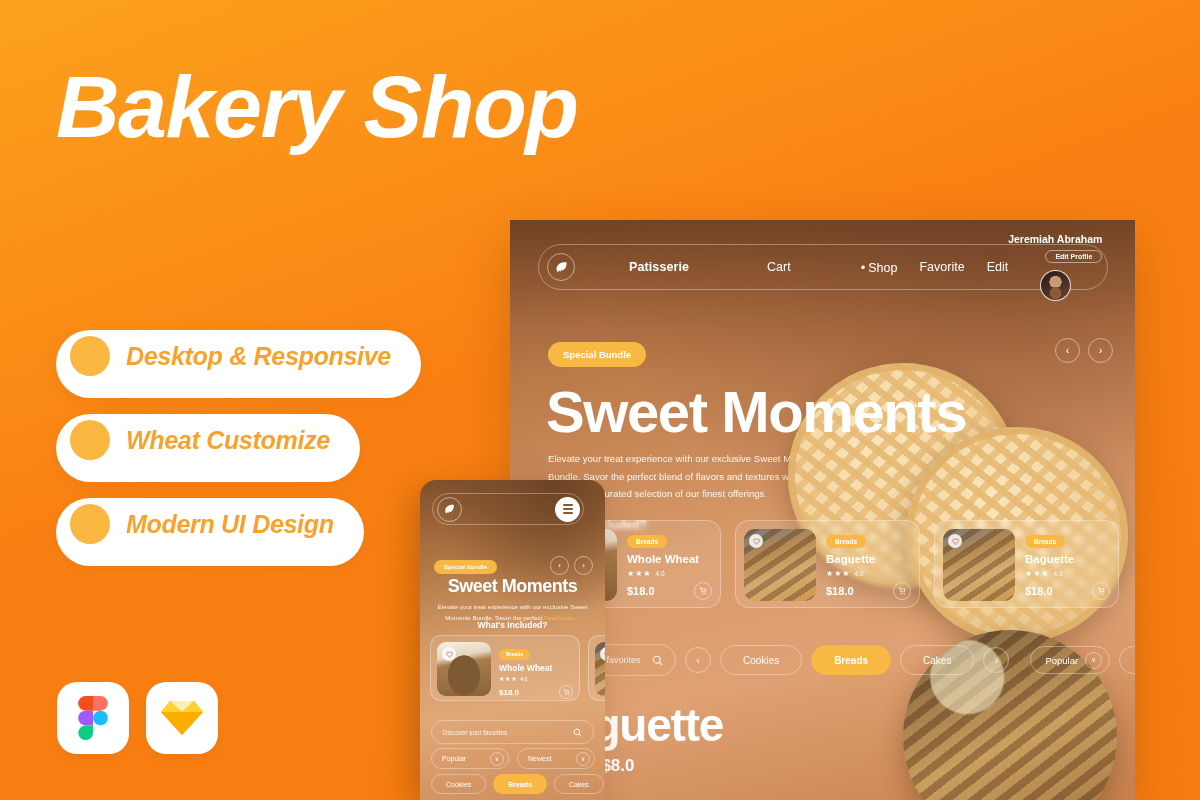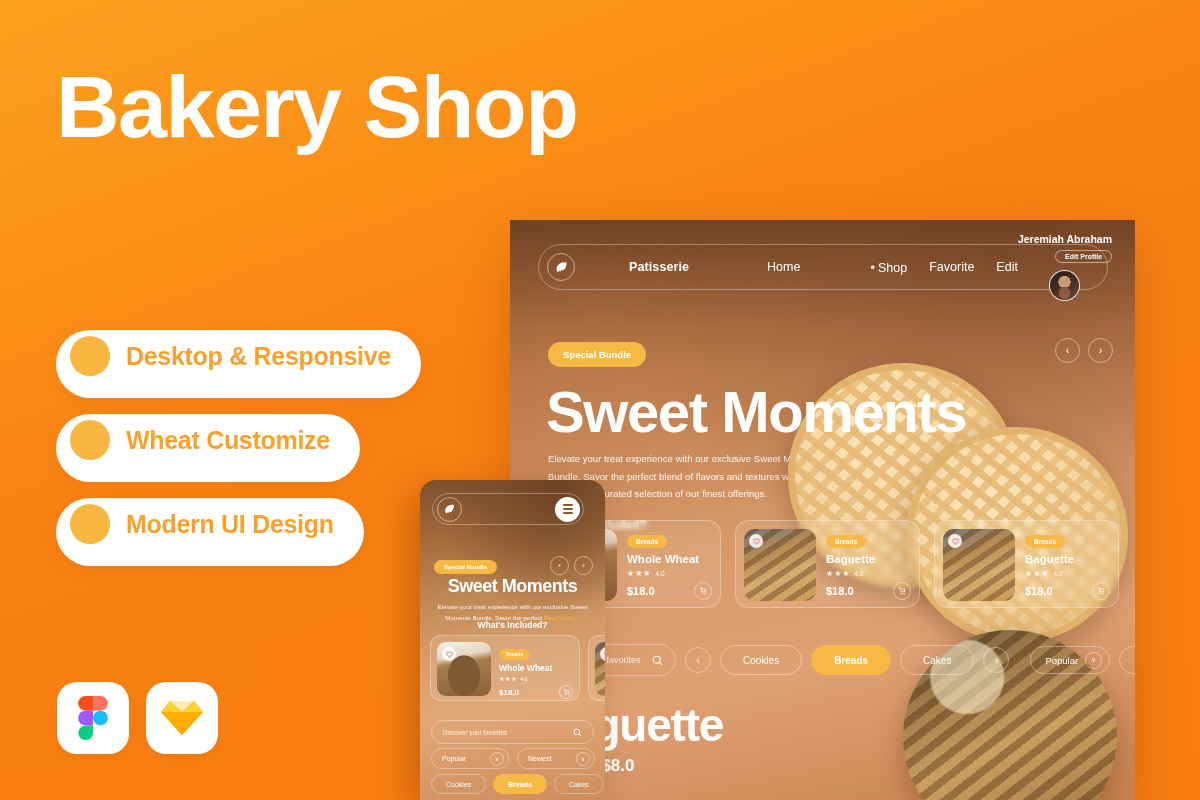--- a/index.html
+++ b/index.html
@@ -4,21 +4,21 @@
 <style>
   * { box-sizing: border-box; margin: 0; padding: 0; }
   html, body { width: 1200px; height: 800px; overflow: hidden; }
   body {
     font-family: "Liberation Sans", sans-serif;
     background: linear-gradient(160deg, #FCA11E 0%, #F98012 45%, #F87D10 100%);
     position: relative;
   }
 
   
-  .promo { position: absolute; left: 0; top: 0; width: 520px; height: 800px; }
+  .promo { position: absolute; left: 0; top: 0; width: 520px; height: 800px; font-style: italic; }
 
   .promo-title {
     position: absolute; left: 56px; top: 62px;
     font-size: 88px; line-height: 1.02; font-weight: 700;
     color: #ffffff; letter-spacing: -1.5px; white-space: nowrap;
   }
   .promo-sub {
     position: absolute; left: 58px; top: 184px;
     font-size: 26px; font-weight: 400; color: #ffffff; letter-spacing: 0.2px;
   }
@@ -386,21 +386,21 @@
     <div class="brand">
       <span class="brand-mark">
         <svg width="15" height="15" viewBox="0 0 16 16">
           <path d="M13.4 2.6C9.8 1.6 5.3 3 3.4 6.6c-1.3 2.5-.6 5 .6 6.4l1.6-1.7 1.1 1.1 1.1-2.1 1.4 1C12 9.9 13.7 6.3 13.4 2.6z" fill="#fff"></path>
         </svg>
       </span>
       <span class="brand-name">Patisserie</span>
     </div>
 
     <div class="dt-menu">
-      <a href="#">Home</a>
+      <a href="#">Cart</a>
       <a href="#" class="active"><span class="dot-mark">•</span><span>Shop</span></a>
       <a href="#">Favorite</a>
       <a href="#">Edit</a>
     </div>
 
     <div class="dt-profile">
       <div class="dt-profile-txt">
         <div class="dt-profile-name">Jeremiah Abraham</div>
         <span class="dt-edit">Edit Profile</span>
       </div>

